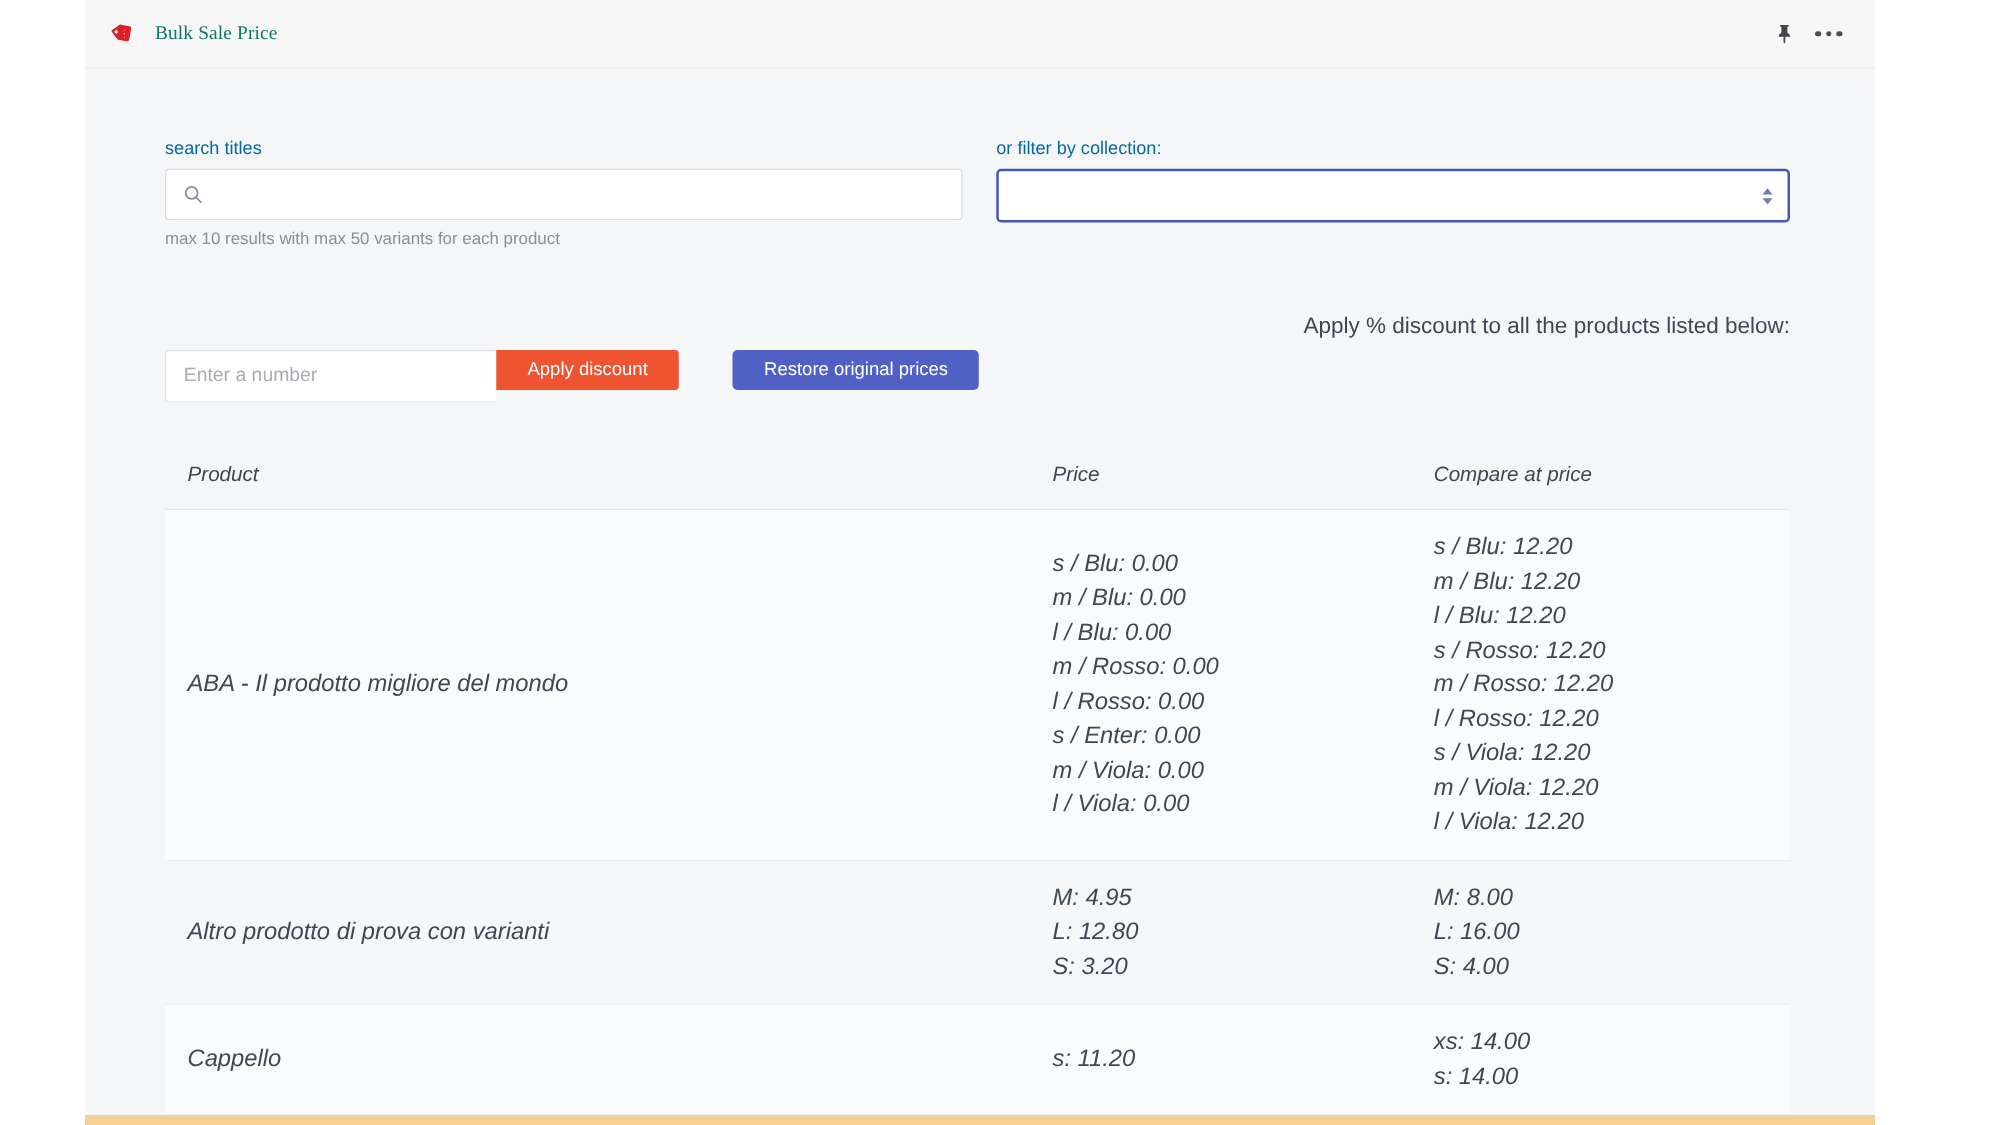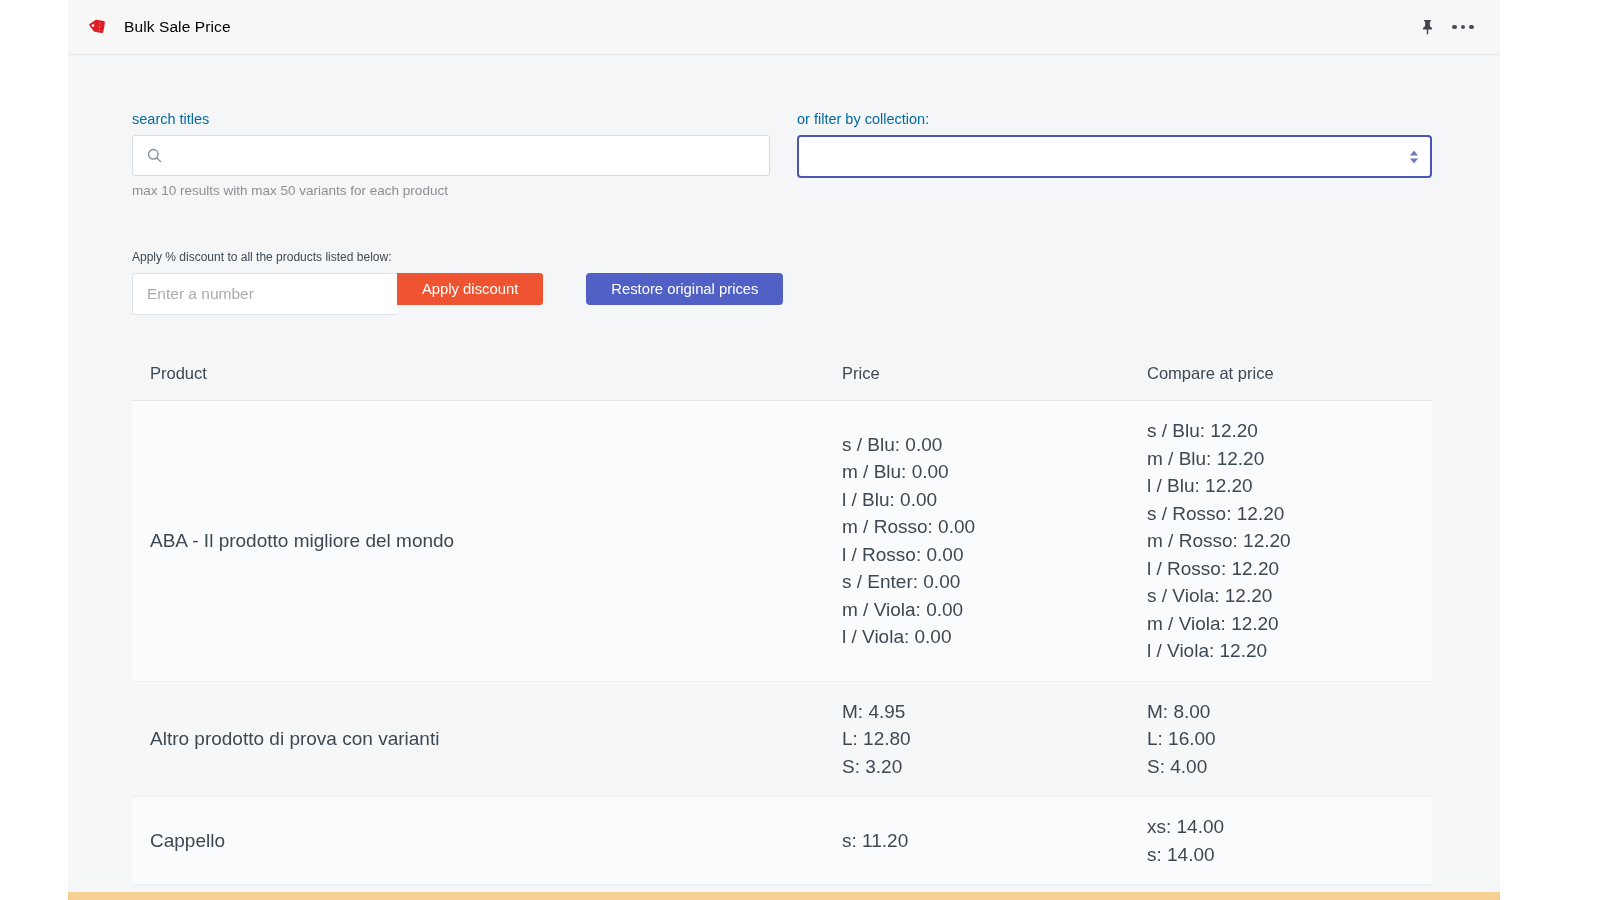--- a/index.html
+++ b/index.html
@@ -38,22 +38,23 @@
   .titlebar .app-icon {
     width: 26px;
     height: 26px;
     display: flex;
     align-items: center;
     justify-content: center;
     margin-right: 12px;
   }
   .titlebar .app-title {
     font-size: 15.5px;
-    color: #000000;
+    color: #0f766e;
     letter-spacing: .1px;
+    font-family: Liberation Serif, serif;
   }
   .titlebar .spacer { flex: 1 1 auto; }
   .titlebar .tb-icon {
     width: 30px;
     height: 30px;
     display: flex;
     align-items: center;
     justify-content: center;
     color: #4b4b55;
     margin-left: 6px;
@@ -163,24 +164,25 @@
     width: 0; height: 0;
     border-left: 4px solid transparent;
     border-right: 4px solid transparent;
   }
   .select-arrows .up { border-bottom: 5px solid #6f7aba; }
   .select-arrows .dn { border-top: 5px solid #6f7aba; }
 
   
   .discount-block { margin-top: 52px; }
   .discount-label {
-    font-size: 12px;
+    font-size: 18px;
     color: #3d4852;
     margin-bottom: 9px;
     display: block;
+    text-align: right;
   }
   .discount-controls { display: flex; align-items: stretch; }
   .discount-input {
     width: 265px;
     height: 42px;
     border: 1px solid #dfe3e8;
     border-right: 0;
     border-radius: 3px 0 0 3px;
     background: #ffffff;
     font-size: 15.5px;
@@ -206,21 +208,21 @@
     border-radius: 0 3px 3px 0;
   }
   .btn-restore {
     background: #5160c4;
     padding: 0 25px;
     border-radius: 4px;
     margin-left: 43px;
   }
 
   
-  .table { margin-top: 35px; width: 1300px; }
+  .table { margin-top: 35px; width: 1300px; font-style: italic; }
   .thead {
     display: flex;
     padding: 14px 0 17px 18px;
     border-bottom: 1px solid #e2e5e9;
     box-sizing: border-box;
   }
   .thead .th {
     font-size: 16.5px;
     color: #3d4852;
     font-weight: normal;

